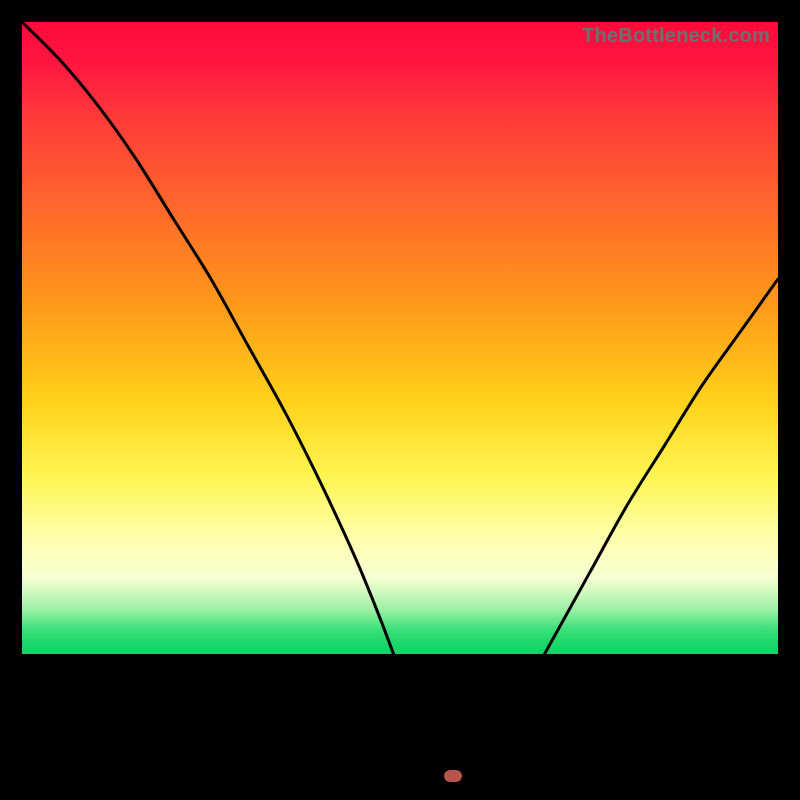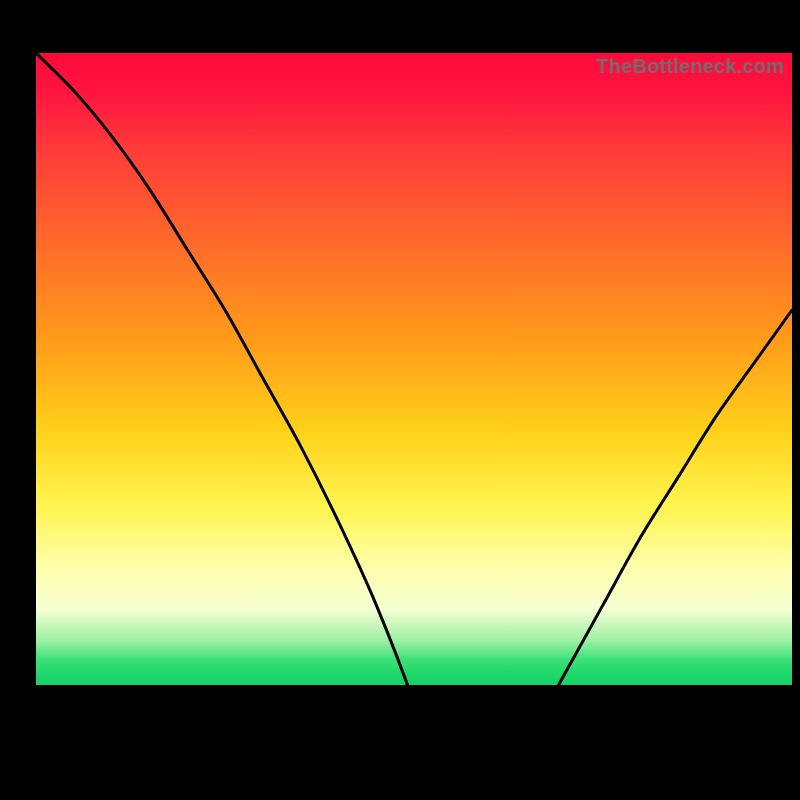--- a/index.html
+++ b/index.html
@@ -12,40 +12,39 @@
     font-family: Arial, Helvetica, sans-serif;
   }
   .frame {
     position: relative;
     width: 800px;
     height: 800px;
     background: #000;
   }
   .plot-area {
     position: absolute;
-    left: 36px;
+    left: 22px;
     top: 22px;
     width: 756px;
     height: 632px;
     
     background: linear-gradient(to bottom,
       #ff0a3a 0%,
       #ff1440 6%,
       #ff3a3a 15%,
       #ff6a2a 30%,
       #ff9a1a 45%,
       #ffd21a 60%,
       #fff552 72%,
       #ffffb0 82%,
       #f5ffd2 88%,
       #9cf0a4 93%,
       #3de07a 96%,
       #1fd86a 98%,
       #17d067 100%);
-    margin-top: 31px;
   }
   .watermark {
     position: absolute;
     top: 2px;
     right: 8px;
     font-size: 20px;
     font-weight: 600;
     color: #6f6f6f;
     letter-spacing: 0.2px;
     user-select: none;

